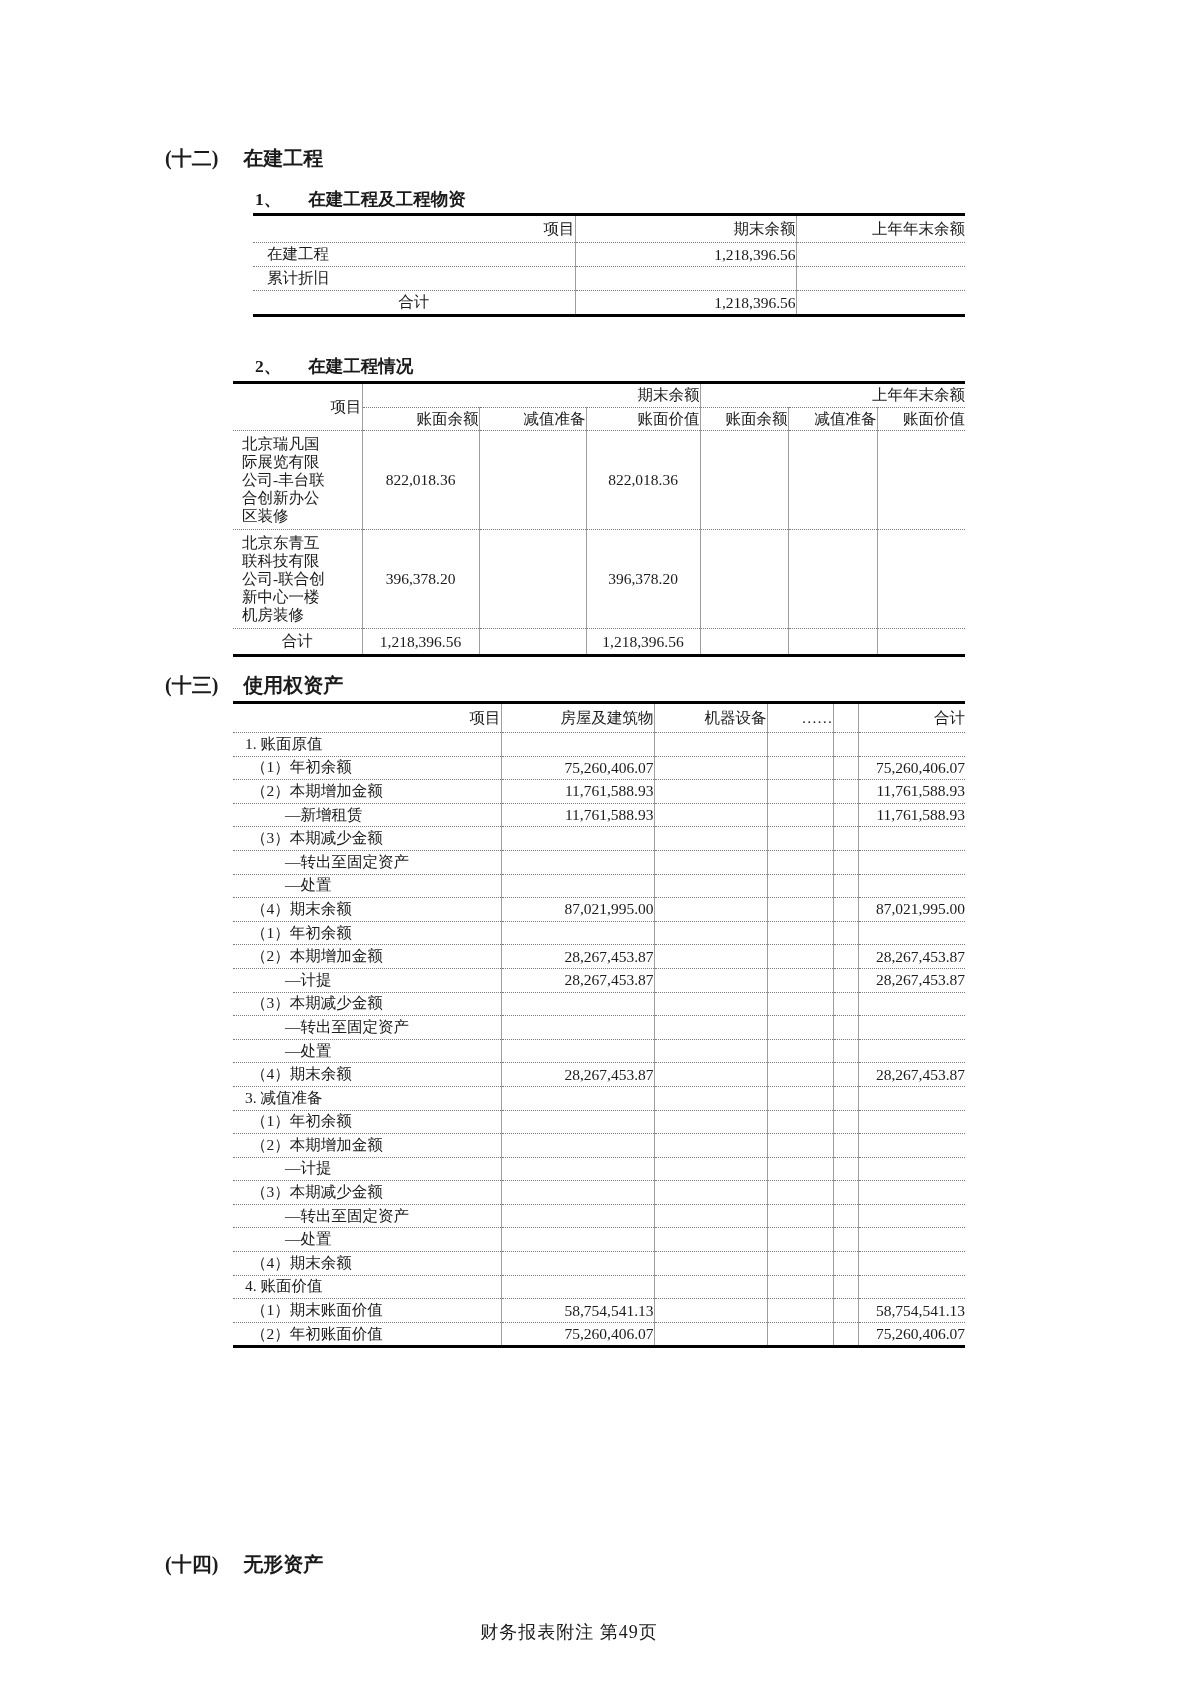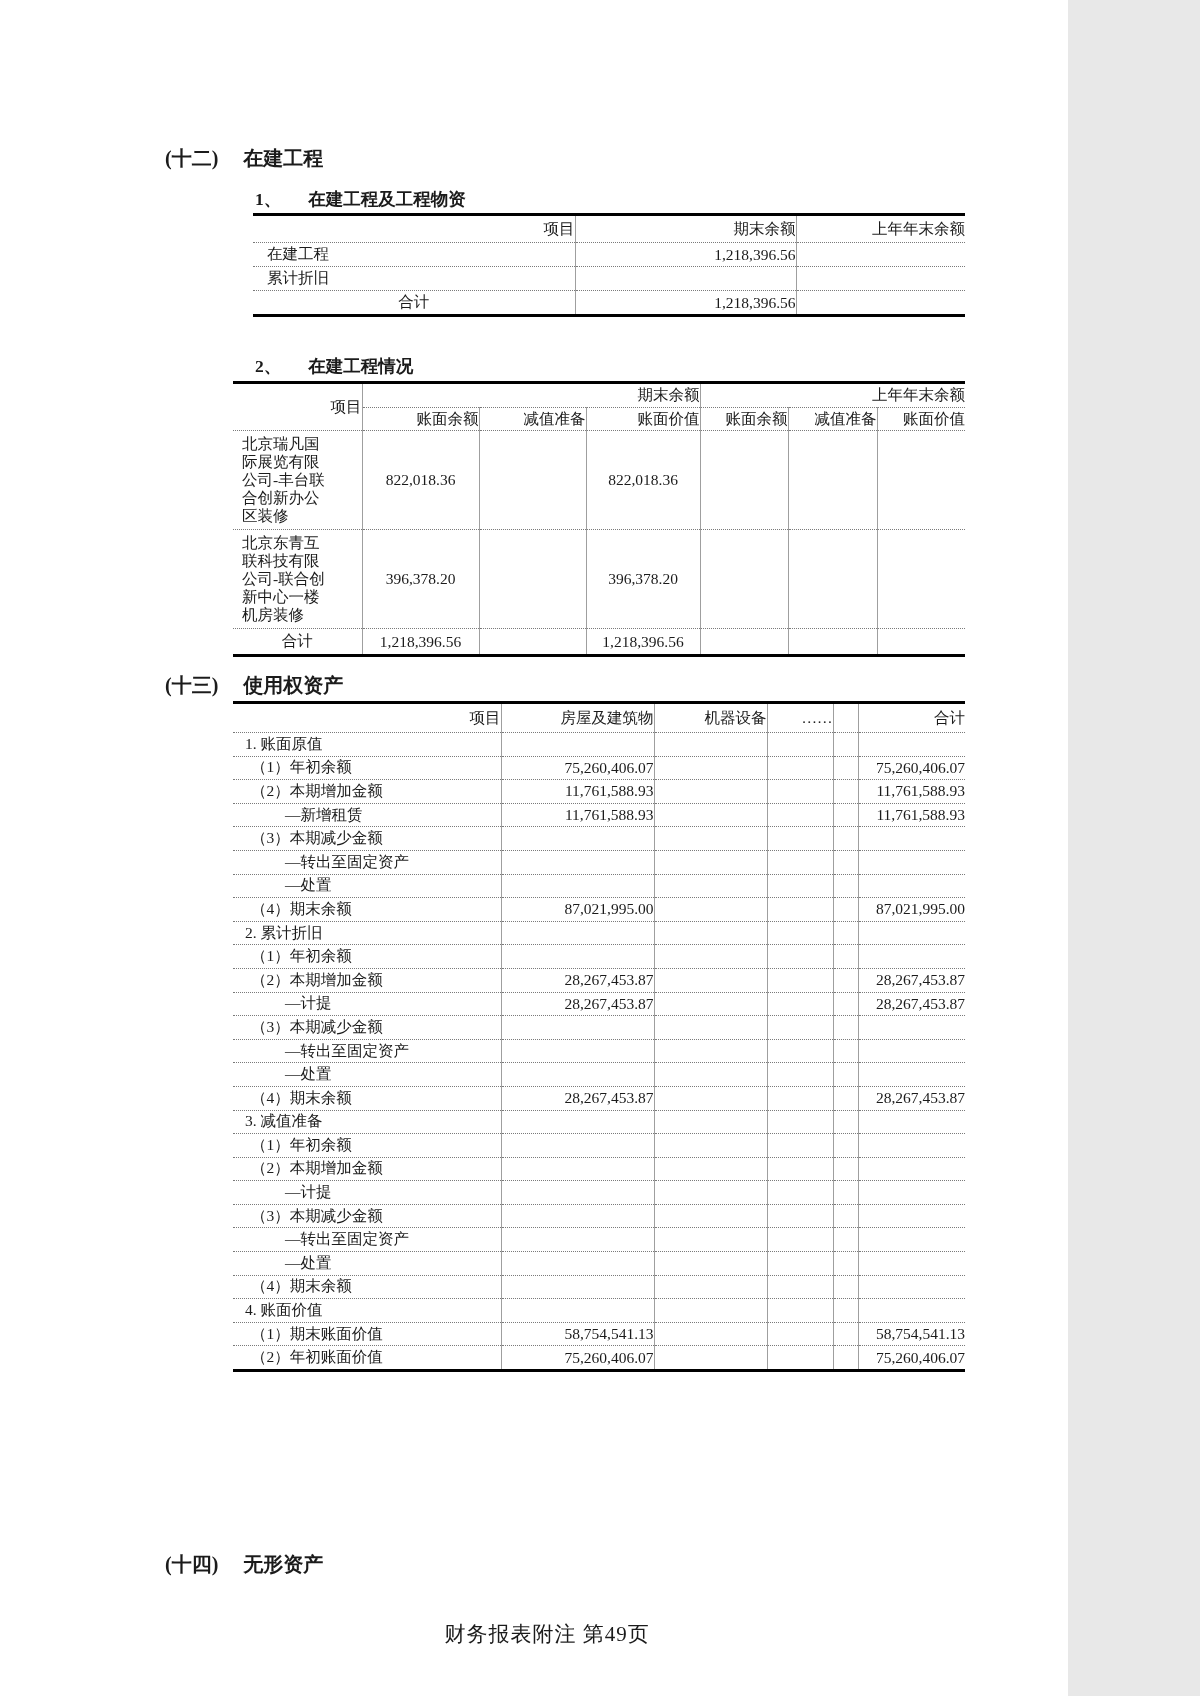--- a/index.html
+++ b/index.html
@@ -1,16 +1,16 @@
 <!DOCTYPE html>
 <html><head>
 <meta charset="utf-8">
 <style>
   html,body{margin:0;padding:0;background:#e8e8e8;}
-  .page{position:relative;width:1068px;height:1696px;background:#ffffff;overflow:hidden;
+  .page{position:relative;width:1200px;height:1696px;background:#ffffff;overflow:hidden;
         font-family:"Liberation Serif","DejaVu Serif",serif;color:#1b1b1b;}
 
   
   .sec-h{position:absolute;display:flex;gap:25px;font-weight:bold;font-size:20px;line-height:24px;}
   .sub-h{position:absolute;display:flex;gap:27px;font-weight:bold;font-size:17.5px;line-height:21px;}
 
   
   table.t{position:absolute;border-collapse:collapse;table-layout:fixed;
           border-top:3.5px solid #000;border-bottom:3.5px solid #000;}
   table.t td{border-right:1px solid #9f9f9f;border-bottom:1px dotted #7a7a7a;
@@ -35,22 +35,22 @@
   .t2 tr.dat td{height:88px;}
   .t2 tr.tot td{height:25px;}
 
   
   .t3 tr.hdr td{height:28px;}
   .t3 td{height:22.6px;}
   .t3 td.lv0{padding-left:12px;}
   .t3 td.lv1{padding-left:18px;}
   .t3 td.lv2{padding-left:52px;}
 
-  .footer{position:absolute;left:147px;width:800px;top:1620px;text-align:center;
-          font-size:21px;letter-spacing:1px;}
+  .footer{position:absolute;left:169px;width:800px;top:1620px;text-align:center;
+          font-size:18px;letter-spacing:1px;}
 </style>
 </head>
 <body>
 
 <div class="page">
 
   <div class="sec-h" style="top:146px;left:165px;">
     <span>(十二)</span>
     <span>在建工程</span>
   </div>
@@ -239,28 +239,20 @@
     </tr>
     <tr>
       <td class="lab lv1">（4）期末余额</td>
       <td class="num">87,021,995.00</td>
       <td class="num"></td>
       <td class="num"></td>
       <td class="num"></td>
       <td class="num">87,021,995.00</td>
     </tr>
     <tr>
-      <td class="lab lv0">2. 累计折旧</td>
-      <td class="num"></td>
-      <td class="num"></td>
-      <td class="num"></td>
-      <td class="num"></td>
-      <td class="num"></td>
-    </tr>
-    <tr>
       <td class="lab lv1">（1）年初余额</td>
       <td class="num"></td>
       <td class="num"></td>
       <td class="num"></td>
       <td class="num"></td>
       <td class="num"></td>
     </tr>
     <tr>
       <td class="lab lv1">（2）本期增加金额</td>
       <td class="num">28,267,453.87</td>

